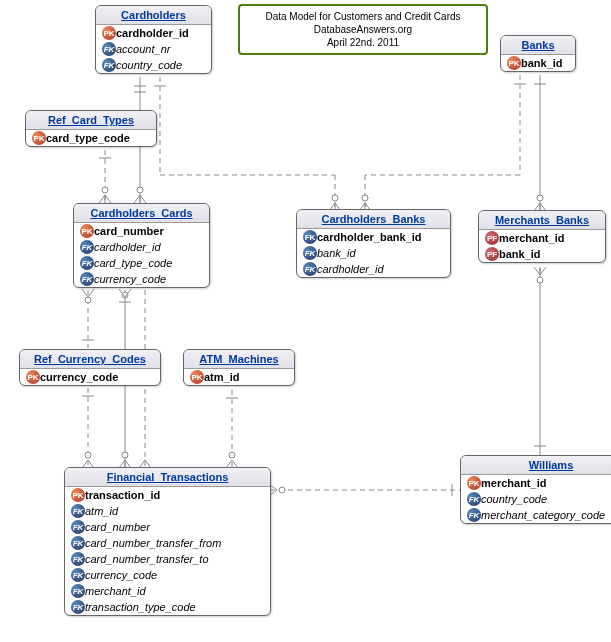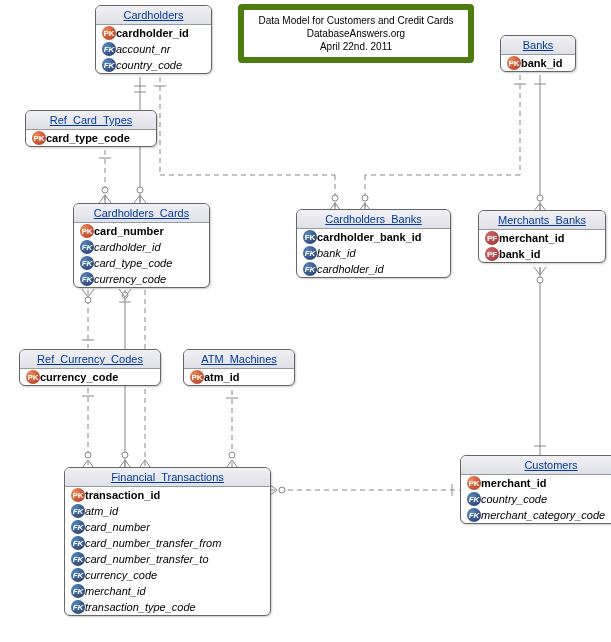--- a/index.html
+++ b/index.html
@@ -1,26 +1,26 @@
 <!DOCTYPE html>
 <html><head>
 <meta charset="utf-8">
 <style>
 body{margin:0;font-family:Arial,sans-serif;font-size:11px;background:#fff;width:611px;height:642px;position:relative}
 .entity{position:absolute;border:1px solid #666;border-radius:6px;background:#fff;box-shadow:1px 1px 2px rgba(0,0,0,.2);overflow:hidden}
-.entity-header{background:linear-gradient(#f0f0f5,#e0e0e8);border-bottom:1px solid #999;padding:3px 8px;font-weight:normal;color:#003a9e;text-align:center}
+.entity-header{background:linear-gradient(#f0f0f5,#e0e0e8);border-bottom:1px solid #999;padding:3px 8px;font-weight:bold;color:#003a9e;text-align:center}
 .entity-header a{color:#003a9e;text-decoration:underline}
 .attr{display:flex;align-items:center;padding:1px 6px;}
 .attr.bold{font-weight:bold}
 .attr.italic{font-style:italic}
 .key{display:inline-flex;width:14px;height:14px;border-radius:50%;font-size:8px;font-weight:bold;color:#fff;align-items:center;justify-content:center;flex-shrink:0}
 .key.pk{background:radial-gradient(circle at 30% 30%,#e85,#a32)}
 .key.fk{background:radial-gradient(circle at 30% 30%,#58b,#236)}
 .key.pf{background:radial-gradient(circle at 30% 30%,#c66,#933)}
-.title-box{position:absolute;border:6px solid #4d7c0f;border-radius:4px;padding:4px 7px;text-align:center;font-size:10px;line-height:1.3;background:#fff}
+.title-box{position:absolute;border:2px solid #4d7c0f;border-radius:4px;padding:4px 18px;text-align:center;font-size:10px;line-height:1.3;background:#fff}
 svg.lines{position:absolute;top:0;left:0;width:611px;height:642px;pointer-events:none}
 svg.lines line,svg.lines path{stroke:#888;stroke-width:1;fill:none}
 svg.lines .dashed{stroke-dasharray:5 4}
 .tick{stroke:#888;stroke-width:1}
 .crow{stroke:#888;stroke-width:1;fill:none}
 </style>
 </head>
 <body>
 
 <svg class="lines">
@@ -241,21 +241,21 @@
         <span>merchant_id</span>
       </div>
       <div class="attr italic">
         <span class="key fk">FK</span>
         <span>transaction_type_code</span>
       </div>
     </div>
 </div>
 
 <div class="entity" style="left:460px;top:455px;width:180px">
-  <div class="entity-header"><a>Customers</a></div>
+  <div class="entity-header"><a>Williams</a></div>
   <div>
       <div class="attr bold">
         <span class="key pk">PK</span>
         <span>merchant_id</span>
       </div>
       <div class="attr italic">
         <span class="key fk">FK</span>
         <span>country_code</span>
       </div>
       <div class="attr italic">

